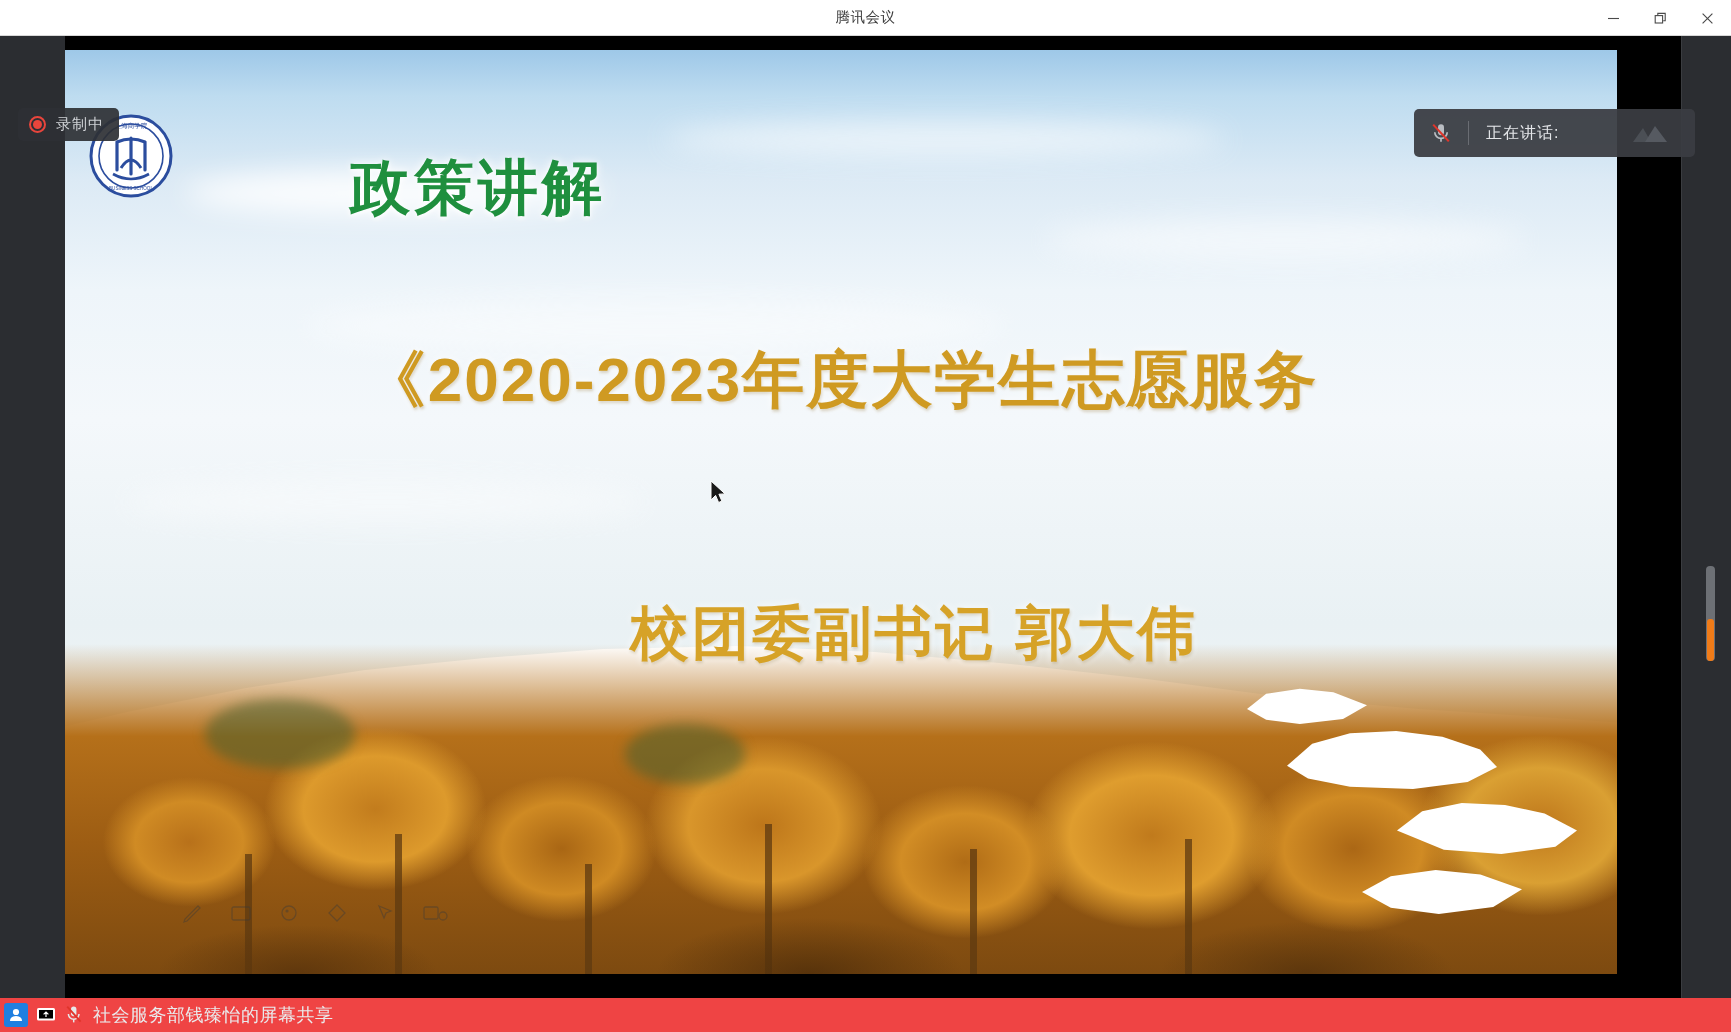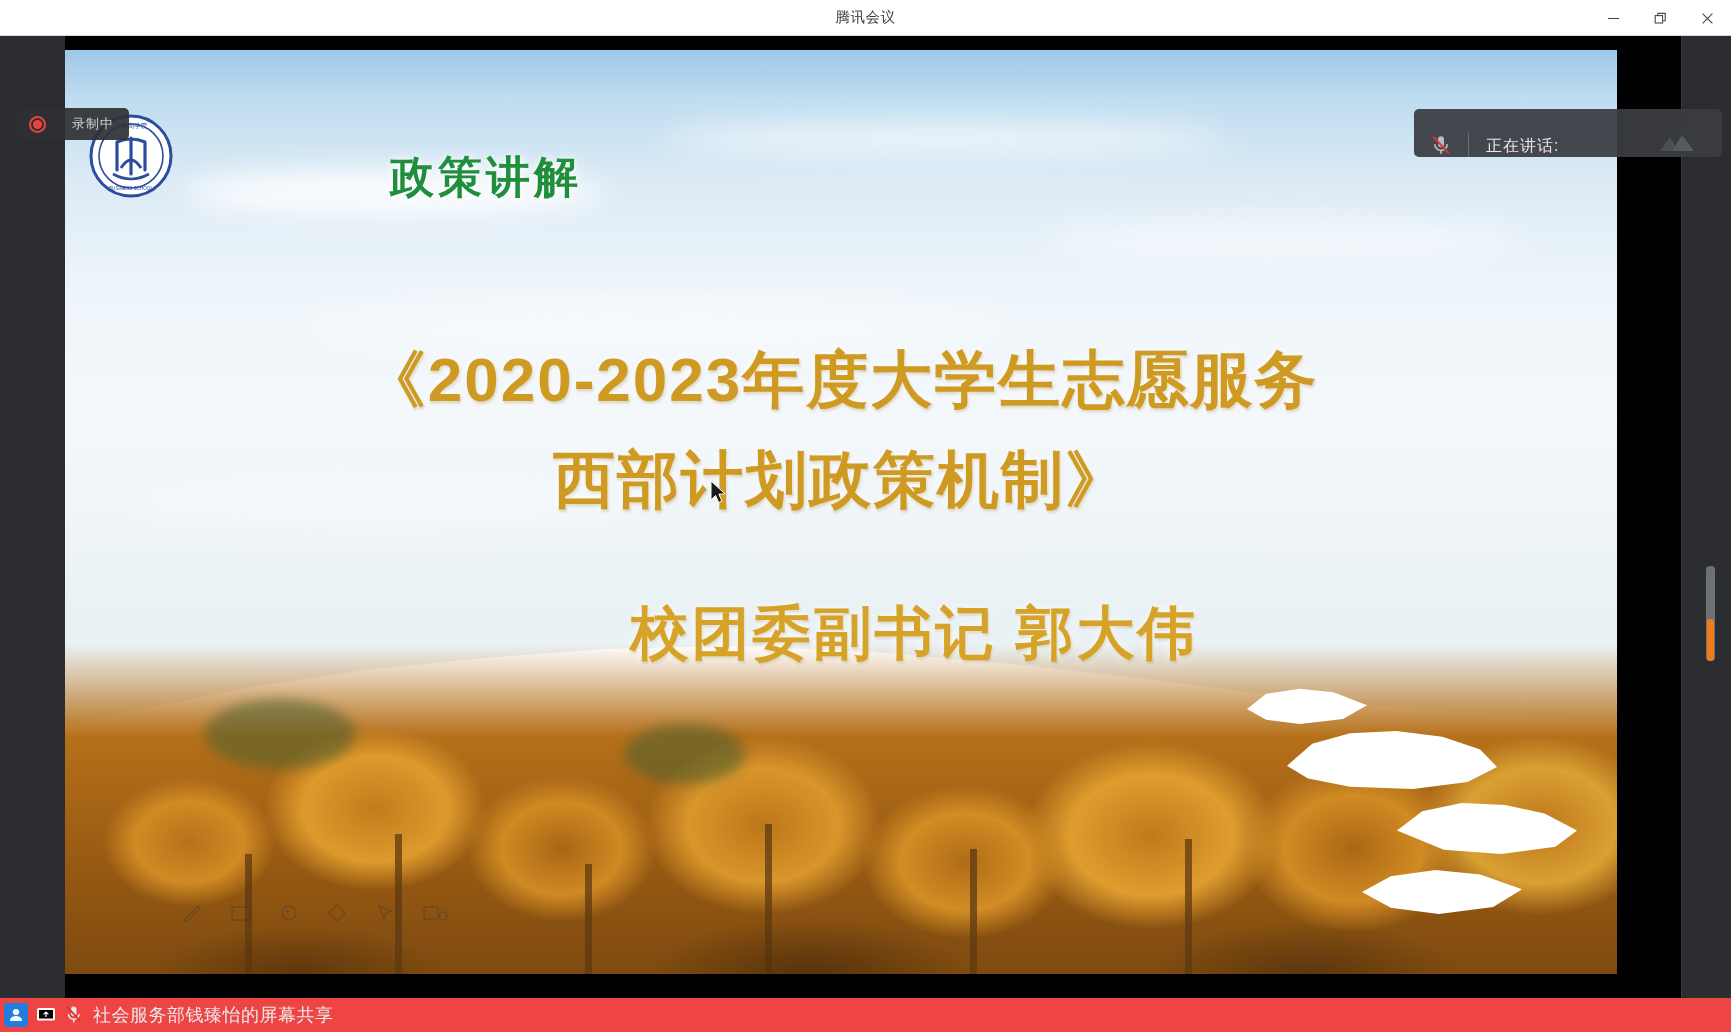--- a/index.html
+++ b/index.html
@@ -157,23 +157,22 @@
 
   
   .logos{
     position:absolute; left:22px; top:62px; display:flex; align-items:center; gap:18px;
   }
   .logo-cyl{ width:88px; height:88px; position:relative; }
   .logo-univ{ width:88px; height:88px; position:relative; }
 
   .slide-kicker{
     position:absolute; left:285px; top:98px;
-    font-size:44px; font-weight:700; color:#1f8f3e; letter-spacing:4px;
+    font-size:60px; font-weight:700; color:#1f8f3e; letter-spacing:4px;
     text-shadow:0 0 10px rgba(255,255,255,.95), 0 2px 4px rgba(255,255,255,.8);
-    margin-left:40px;
   }
   .slide-title{
     position:absolute; left:0; top:280px; width:1552px;
     text-align:center;
     font-size:62px; font-weight:700; color:#cf9a22; letter-spacing:2px; line-height:1.62;
     text-shadow:0 0 8px rgba(255,255,255,.9), 1px 2px 3px rgba(120,90,20,.35);
   }
   .slide-title .l2{ display:block; }
   .slide-presenter{
     position:absolute; left:0; top:545px; width:1699px;
@@ -197,26 +196,26 @@
     position:absolute; left:18px; top:72px;
     display:flex; align-items:center; gap:10px;
     padding:7px 15px 7px 11px;
     background:rgba(46,48,52,.92); border-radius:5px;
   }
   .rec-dot{
     width:17px; height:17px; border-radius:50%;
     border:2px solid #e8453c; display:flex; align-items:center; justify-content:center;
   }
   .rec-dot i{ width:9px; height:9px; border-radius:50%; background:#e8453c; display:block; }
-  .rec-text{ font-size:13px; color:#cfd2d6; letter-spacing:1px;margin-left:16px; }
+  .rec-text{ font-size:15px; color:#cfd2d6; letter-spacing:1px; }
 
   .speaking-panel{
-    position:absolute; left:1414px; top:73px; width:308px; height:48px;
+    position:absolute; left:1414px; top:73px; width:281px; height:48px;
     background:rgba(58,61,66,.94); border-radius:5px;
-    display:flex; align-items:flex-end;
+    display:flex; align-items:center;
   }
   .sp-mic{ width:54px; display:flex; align-items:center; justify-content:center; }
   .sp-div{ width:1px; height:24px; background:#6a6d73; }
   .sp-text{ padding-left:17px; font-size:16px; color:#e3e5e8; letter-spacing:1px; }
   .sp-logo{ margin-left:auto; padding-right:22px; display:flex; align-items:center; }
 
   
   .statusbar{
     position:absolute; left:0; bottom:0; width:1731px; height:34px;
     background:#ef4444; display:flex; align-items:center; gap:7px; padding-left:4px;
@@ -308,21 +307,20 @@
             <text x="44" y="16" font-size="6.5" fill="#2b4d9e" text-anchor="middle" font-family="'Liberation Sans',sans-serif">上海商学院</text>
             <text x="44" y="78" font-size="4.6" fill="#2b4d9e" text-anchor="middle" font-family="'Liberation Sans',sans-serif">BUSINESS SCHOOL</text>
           </svg>
         </div>
       </div>
 
       <div class="slide-kicker">政策讲解</div>
 
       <div class="slide-title">
         <span class="l1">《2020-2023年度大学生志愿服务</span>
-        <span class="l2">西部计划政策机制》</span>
       </div>
 
       <div class="slide-presenter">校团委副书记 郭大伟</div>
 
       <div class="ppt-tools">
         <span>
           <svg width="26" height="26" viewBox="0 0 26 26">
               <path d="M4 22l3-1 13-13-2-2L5 19z" stroke="#3a3a3a" stroke-width="1.3" fill="none"></path>
             </svg>
         </span>

